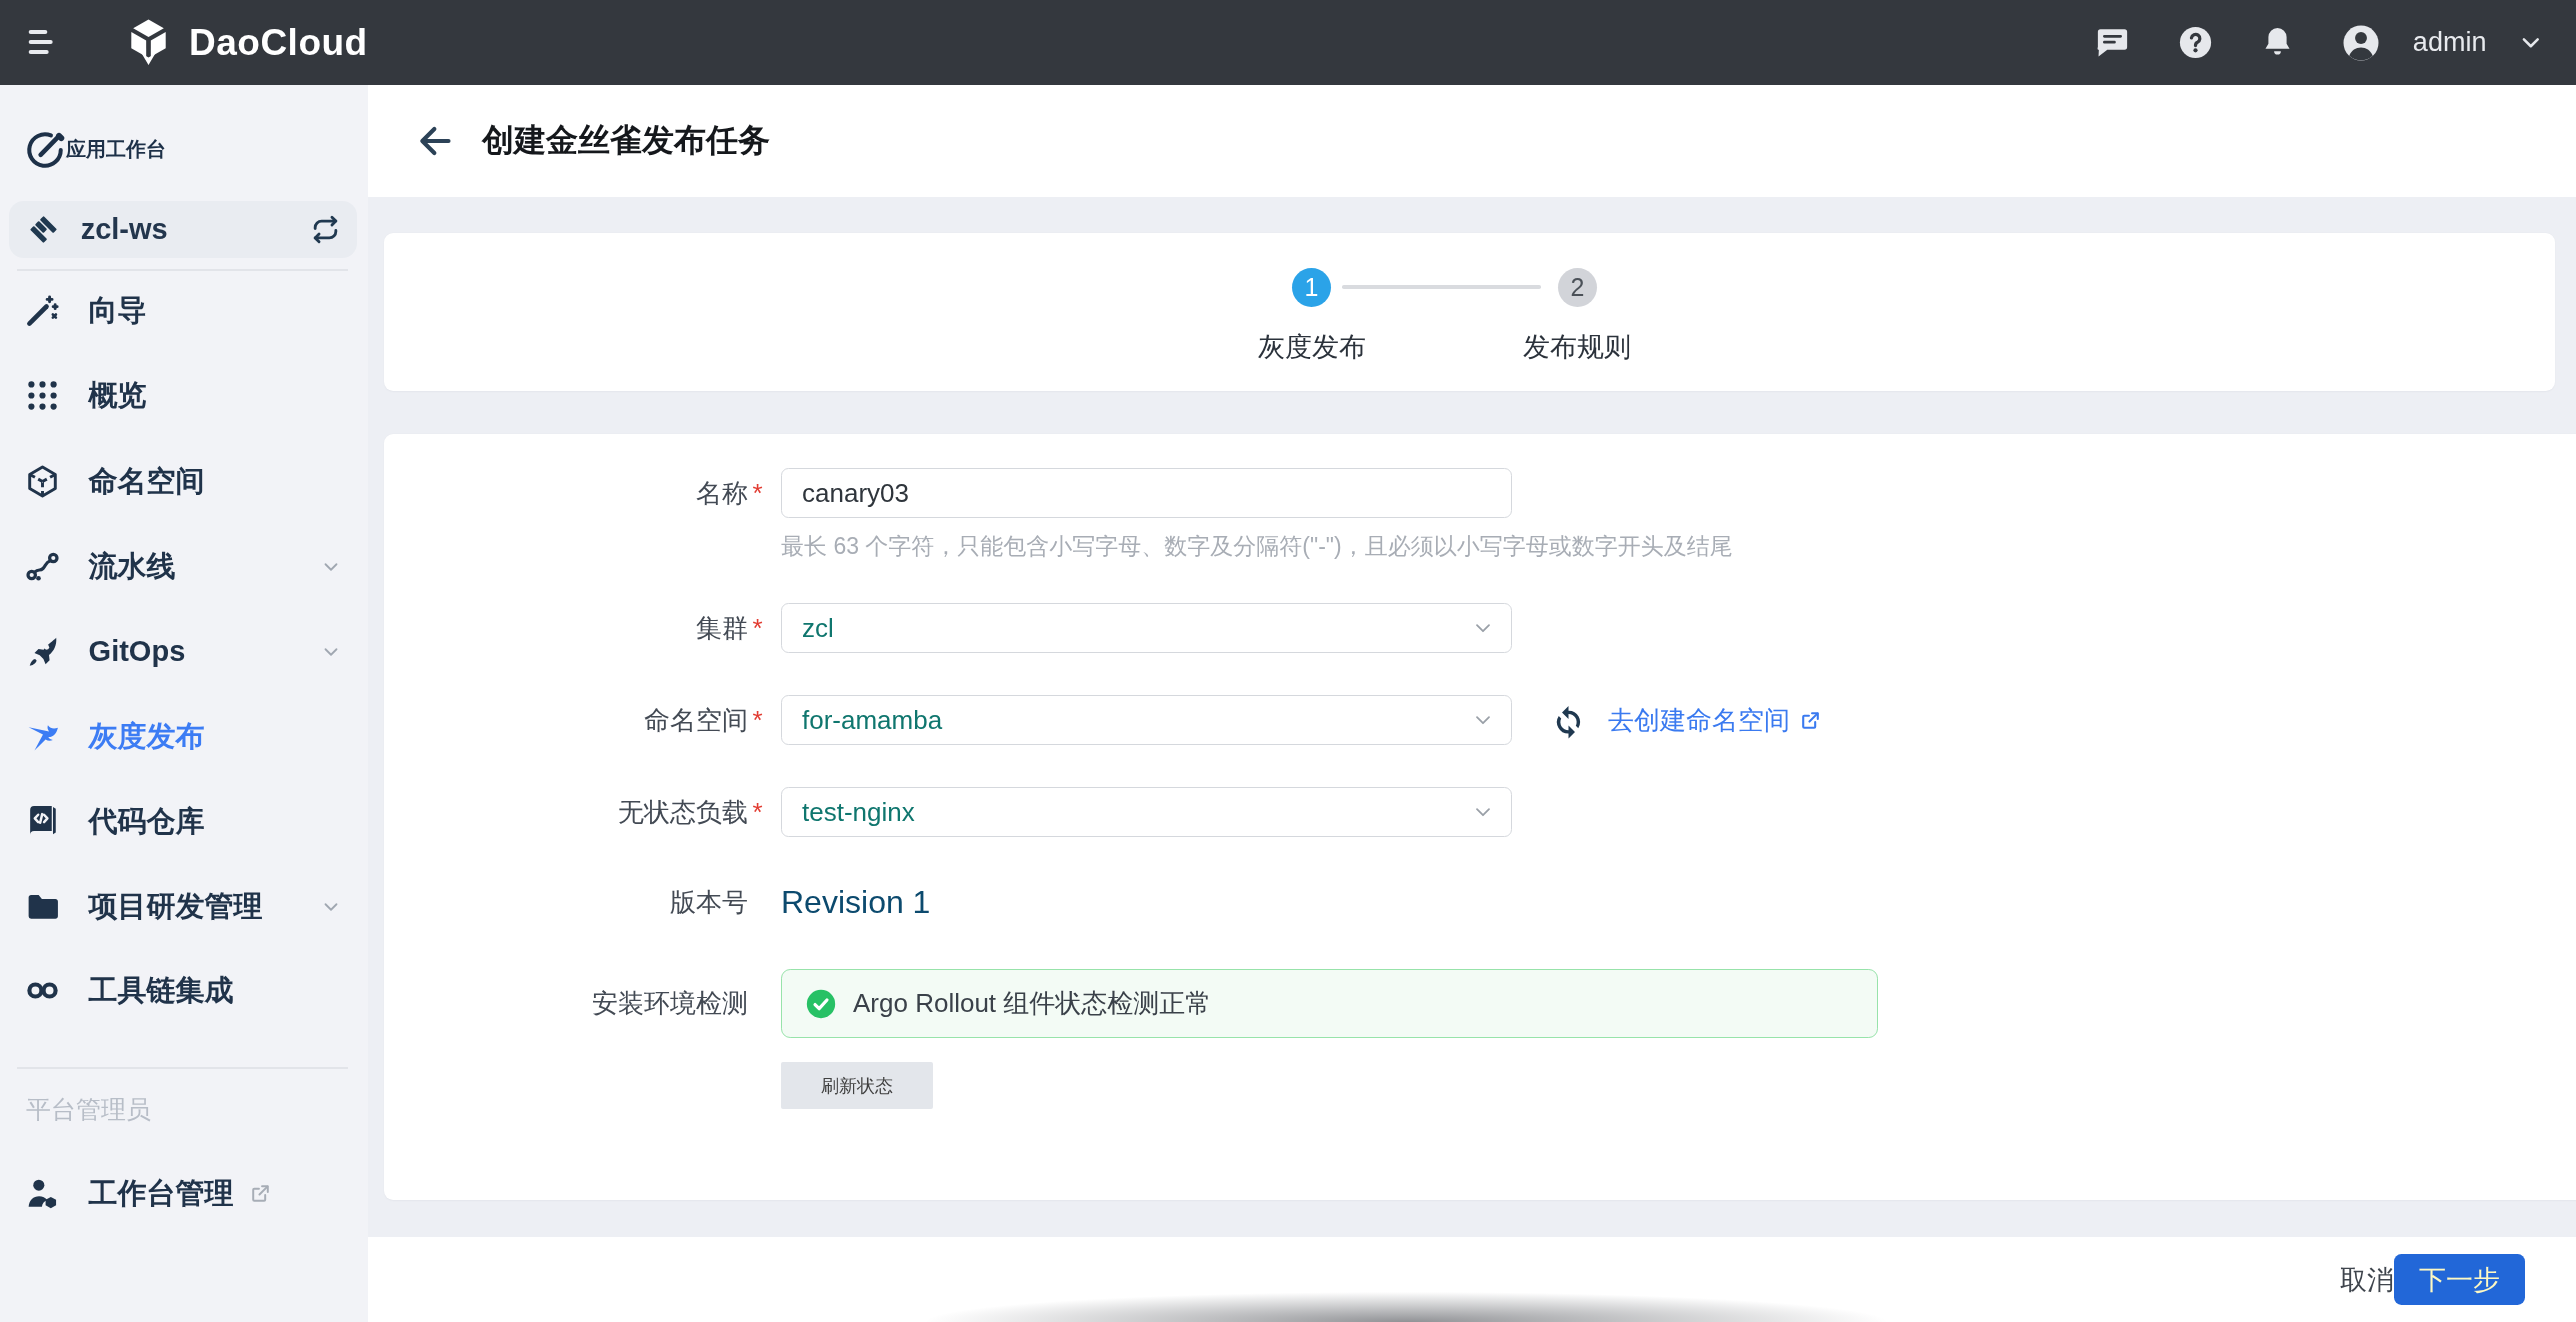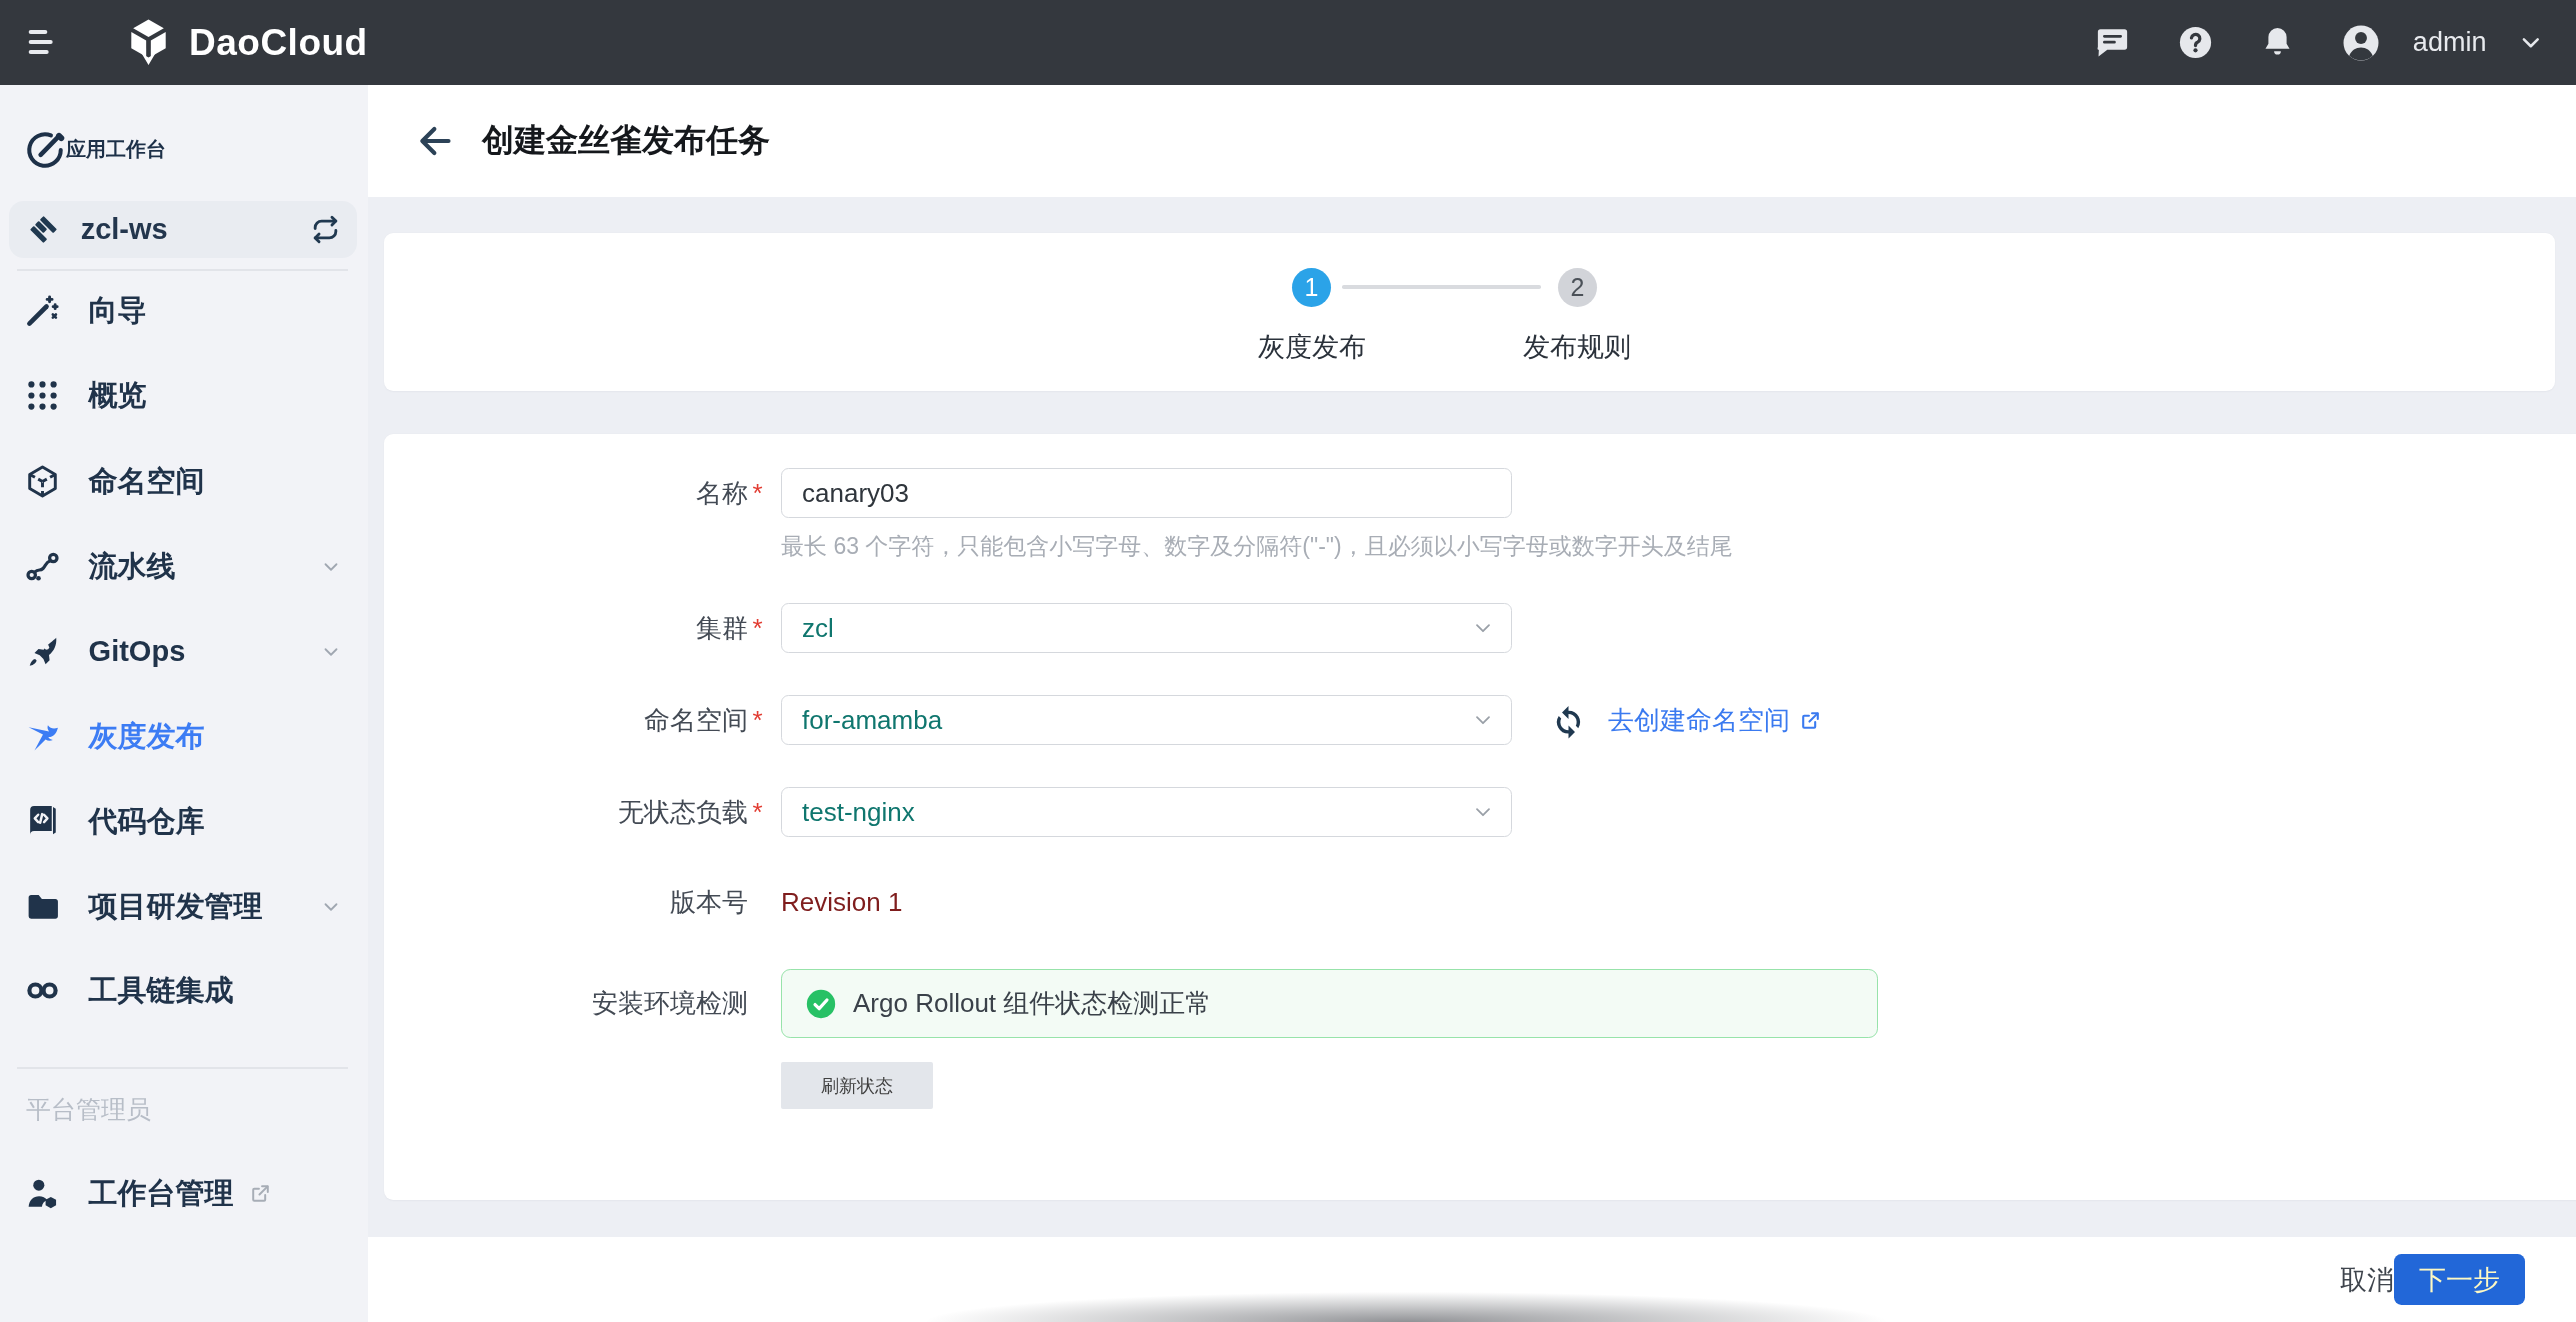--- a/index.html
+++ b/index.html
@@ -61,21 +61,21 @@
   .star.hide { visibility:hidden; }
   .tinput { width:731px; height:50px; border:1.4px solid #d5d8dd; border-radius:7.4px; padding:0 20px; font-size:26px; color:#2f353c; background:#fff; outline:none; font-family:inherit; }
   .selbox { width:731px; height:50px; border:1.4px solid #d5d8dd; border-radius:7.4px; padding:0 16.5px 0 20px; display:flex; align-items:center; background:#fff; cursor:pointer; }
   .selbox .selval { font-size:26px; color:#0f766e; }
   .selbox .selchev { margin-left:auto; width:24px; height:24px; color:#9aa0a8; }
   .fhint { position:absolute; left:397px; top:97px; font-size:23px; color:#a8adb5; }
   .refresh-ico { margin-left:37px; width:39px; height:39px; color:#203950; cursor:pointer; flex:none; }
   .ns-link { margin-left:20px; display:flex; align-items:center; gap:8.3px; cursor:pointer; color:#3a7af0; }
   .ns-link .ltxt { font-size:26px; }
   .ns-link .lext { width:25px; height:25px; }
-  .plain-val { font-size:26px; color:#7f1d1d; }
+  .plain-val { font-size:32px; color:#0c4a6e; }
   .env-box { width:1097px; height:69px; background:#f3fbf5; border:1.4px solid #97e3aa; border-radius:9.2px; display:flex; align-items:center; padding:0 22px; }
   .env-box .ck { width:34px; height:34px; flex:none; }
   .env-box .envtxt { margin-left:15px; font-size:26px; color:#3a4149; }
   .refresh-btn { position:absolute; left:397px; top:628px; width:152px; height:47px; background:#e3e6eb; border-radius:2px; display:flex; align-items:center; justify-content:center; font-size:18px; color:#404040; cursor:pointer; }
 
   
   .footer { position:absolute; left:368px; top:1237px; width:2208px; height:85px; background:#ffffff; display:flex; align-items:center; justify-content:flex-end; padding-right:51px; z-index:15; }
   .cancel-btn { font-size:27px; color:#3f454d; cursor:pointer; }
   .next-btn { width:131px; height:51px; background:#2267d8; border-radius:7.4px; color:#fef9c3; font-size:27px; display:flex; align-items:center; justify-content:center; cursor:pointer; }
 

